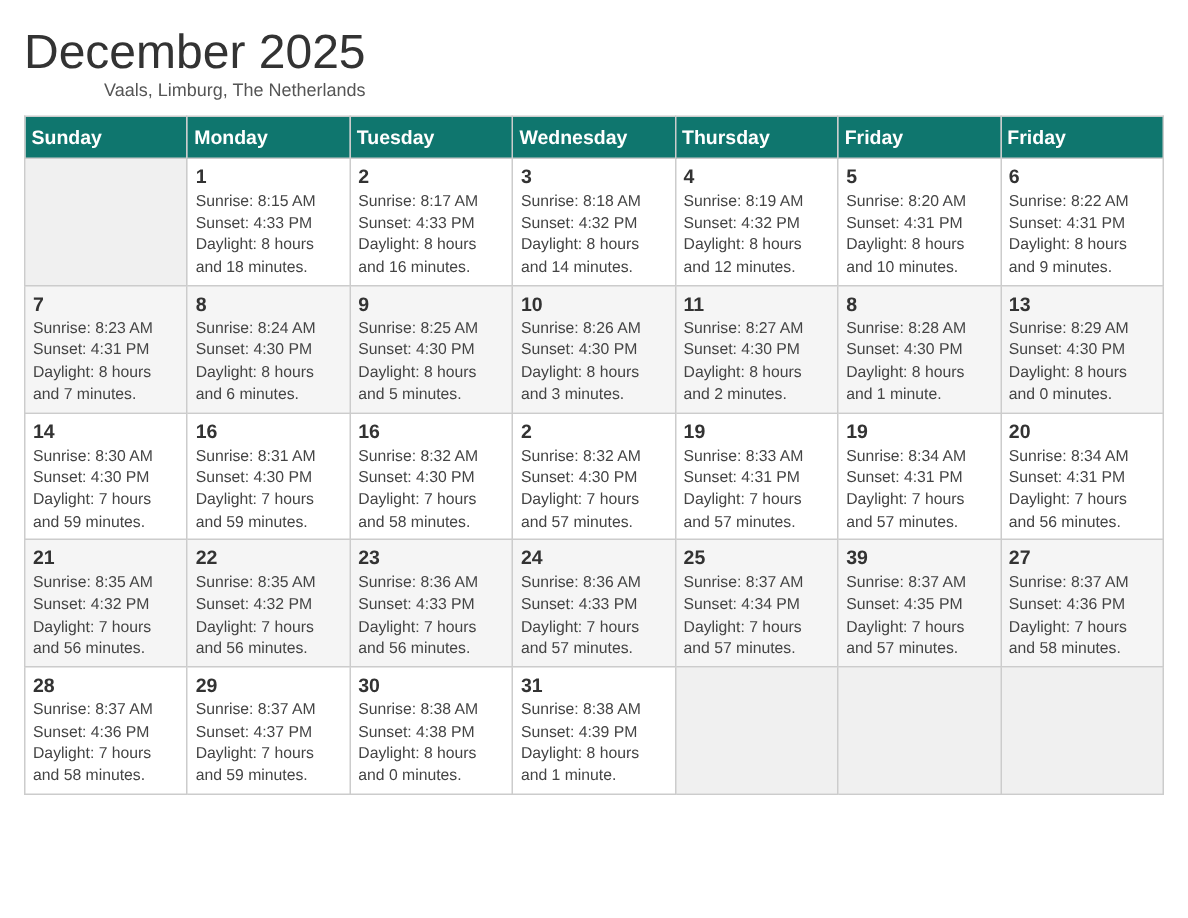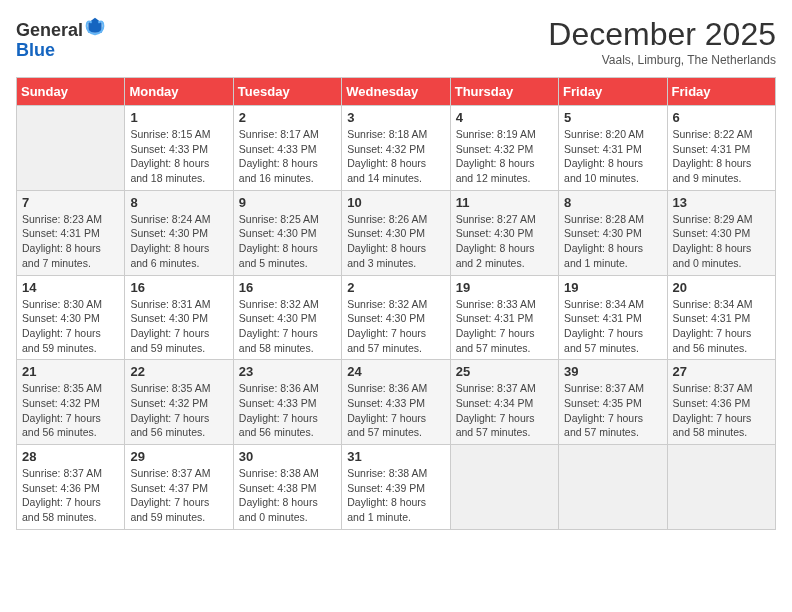--- a/index.html
+++ b/index.html
@@ -43,21 +43,21 @@
     .calendar-subtitle {
       font-size: 12px;
       color: #555;
     }
     table {
       width: 100%;
       border-collapse: collapse;
       font-size: 11px;
     }
     thead tr th {
-      background-color: #ef4444;
+      background-color: #0f766e;
       color: #fff;
       padding: 6px 4px;
       text-align: left;
       font-size: 13px;
       font-weight: bold;
       border: 1px solid #ccc;
     }
     tbody tr td {
       border: 1px solid #ccc;
       vertical-align: top;
@@ -87,33 +87,20 @@
       background: #f5f5f5;
     }
     td.empty-cell {
       background: #f0f0f0;
     }
   </style>
 </head>
 <body>
 
 <div class="header-area">
-  <div class="logo">
-    <div>
-      <div class="logo-text">
-        <span class="logo-general">General</span><svg class="logo-icon" viewBox="0 0 24 24" fill="#1976d2">
-            <path d="M12 2 L20 8 L20 20 L4 20 L4 8 Z" fill="#1565C0"></path>
-            <path d="M16 8 Q22 4 22 12 Q22 20 12 22 Q2 20 2 12 Q2 4 8 8" fill="none" stroke="#64B5F6" stroke-width="2.5"></path>
-          </svg>
-      </div>
-      <div class="logo-text">
-        <span class="logo-blue">Blue</span>
-      </div>
-    </div>
-  </div>
   <div class="title-area">
     <div class="calendar-title">December 2025</div>
     <div class="calendar-subtitle">Vaals, Limburg, The Netherlands</div>
   </div>
 </div>
 
 <table>
   <thead>
     <tr id="weekday-header">
     <th>Sunday</th>

